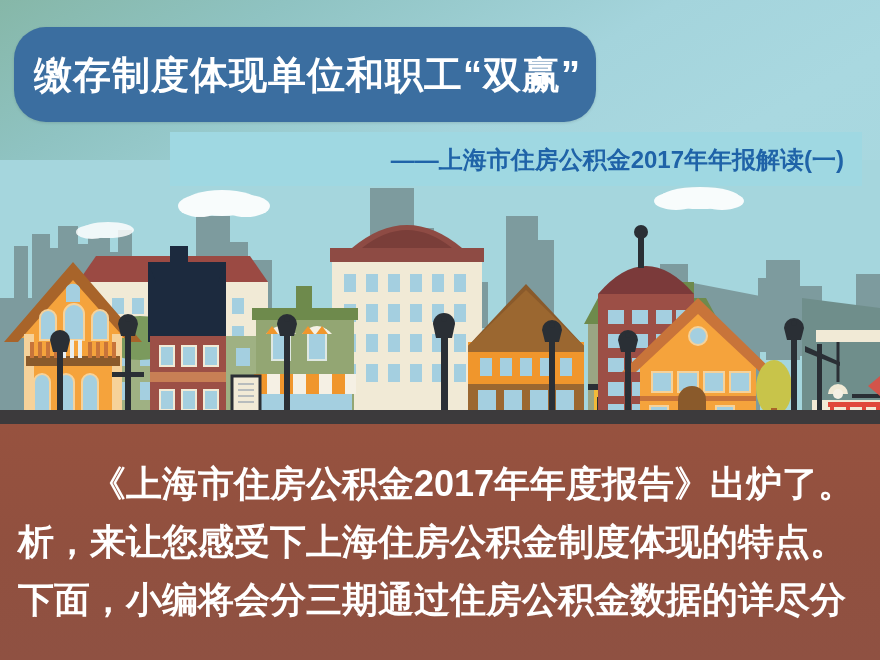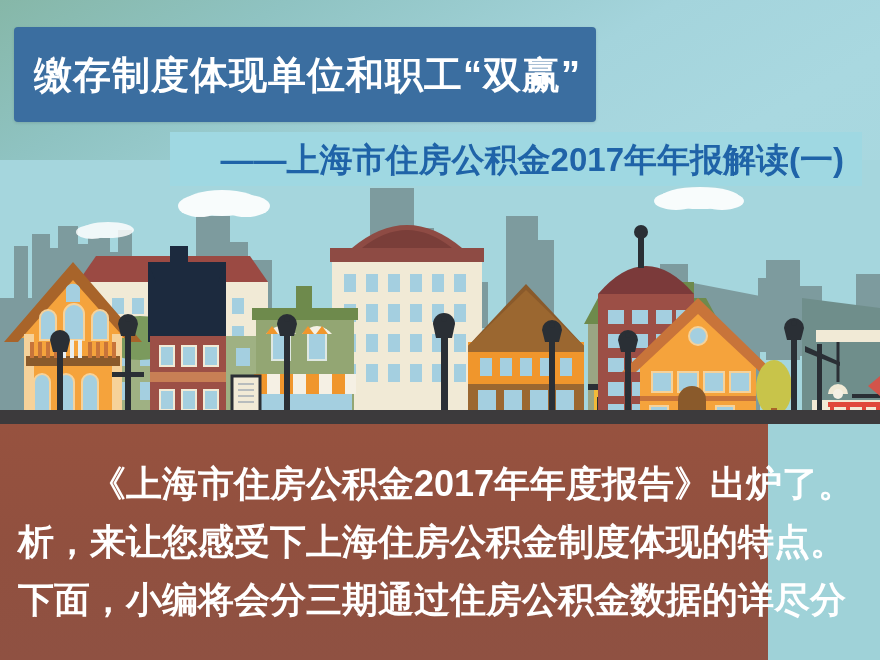--- a/index.html
+++ b/index.html
@@ -17,50 +17,50 @@
     overflow:hidden;
   }
   .sky-lower{
     position:absolute;left:0;top:160px;width:880px;height:264px;
     background:#a5d6dd;
   }
 
   
   .title-banner{
     position:absolute;left:14px;top:27px;width:582px;height:95px;
-    background:#3b6ea0;border-radius:4px;
+    background:#3b6ea0;border-radius:32px;
     display:flex;align-items:center;
     box-shadow:0 1px 3px rgba(0,0,0,.12);
   }
   .title-text{
     color:#ffffff;font-size:38px;font-weight:700;letter-spacing:1px;
     padding-left:20px;line-height:1;white-space:nowrap;
   }
 
   
   .subtitle-band{
     position:absolute;left:170px;top:132px;width:692px;height:55px;
     background:#9fd8e2;
     display:flex;align-items:center;justify-content:flex-end;
   }
   .subtitle-text{
-    color:#1f63a8;font-size:33px;font-weight:700;white-space:nowrap;
+    color:#1f63a8;font-size:24px;font-weight:700;white-space:nowrap;
     padding-right:18px;line-height:1;
   }
 
   
   .illus{position:absolute;left:0;top:186px;width:880px;height:238px;overflow:hidden;}
   .illus svg{display:block;}
 
   
   .street{
     position:absolute;left:0;top:410px;width:880px;height:14px;background:#3c3a3c;
   }
   .bottom-panel{
-    position:absolute;left:0;top:424px;width:768px;height:236px;
+    position:absolute;left:0;top:424px;width:880px;height:236px;
     background:#96503f;
     background:linear-gradient(180deg,#97523f 0%,#91503f 50%,#8f5142 100%);
     display:flex;flex-direction:column;justify-content:center;
     padding:0 18px;box-sizing:border-box;
   }
   .bp-line{
     color:#ffffff;font-size:36px;font-weight:700;line-height:58px;
     white-space:nowrap;text-align:left;
   }
   .bp-line.indent{text-indent:72px;}

